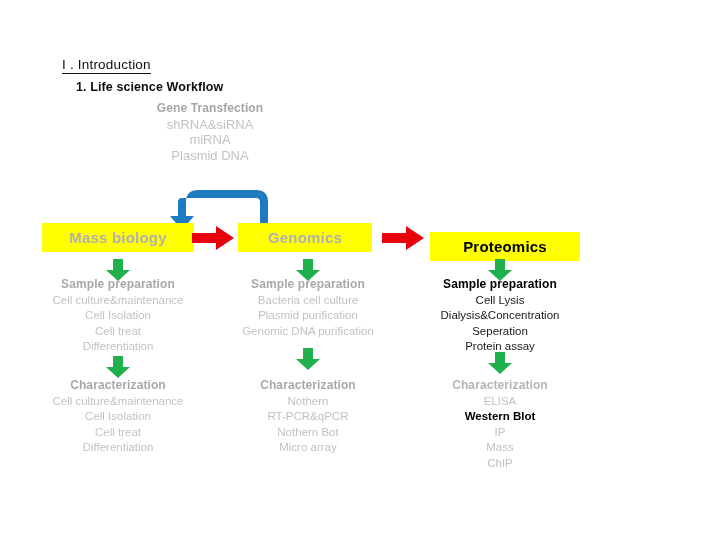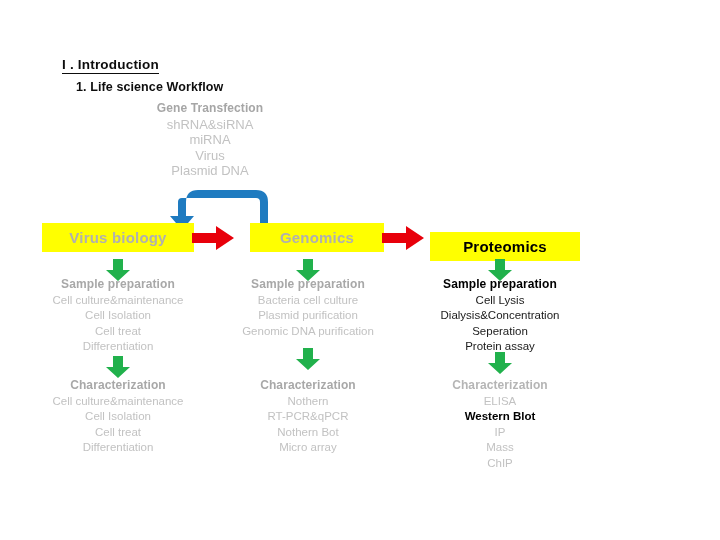--- a/index.html
+++ b/index.html
@@ -23,21 +23,21 @@
     height: 540px;
     background: #ffffff;
   }
 
   
   .hd1 {
     position: absolute;
     left: 62px;
     top: 58px;
     font-size: 13.5px;
-    font-weight: bold;
+    font-weight: normal;
     color: #0d0d0d;
     letter-spacing: 0.2px;
     border-bottom: 1.5px solid #0d0d0d;
     padding-bottom: 1px;
     line-height: 14px;
     white-space: nowrap;
   }
   .hd2 {
     position: absolute;
     left: 76px;
@@ -89,21 +89,21 @@
     align-items: center;
     justify-content: center;
     font-size: 15px;
     font-weight: bold;
     letter-spacing: 0.2px;
   }
   .stage-box.faded { color: #b0b0b0; }
   .stage-box.strong { color: #000000; }
 
   #box-cell  { left: 42px;  top: 223px; width: 152px; }
-  #box-gen   { left: 250px; top: 223px; width: 134px; }
+  #box-gen   { left: 238px; top: 223px; width: 134px; }
   #box-prot  { left: 430px; top: 232px; width: 150px; }
 
   
   .red-arrow {
     position: absolute;
     top: 225px;
     width: 42px;
     height: 26px;
   }
   #red-1 { left: 192px; }
@@ -154,30 +154,29 @@
 
 <div id="slide">
 
   <div class="hd1">I . Introduction</div>
   <div class="hd2">1. Life science Workflow</div>
 
   <div id="transfection">
     <div class="tf-title">Gene Transfection</div>
     <div class="tf-item">shRNA&amp;siRNA</div>
     <div class="tf-item">miRNA</div>
-    <div class="tf-item">Virus</div>
     <div class="tf-item">Plasmid DNA</div>
   </div>
 
   <svg id="blue-loop" viewBox="0 0 104 46" xmlns="http://www.w3.org/2000/svg">
     <path d="M96 44 L96 16 Q96 4 84 4 L26 4 Q14 4 14 16 L14 30 L22 30 L10 44 L-2 30 L6 30 L6 16 Q6 12 10 12 L84 12 Q88 12 88 16 L88 44 Z" transform="translate(4,0)" fill="#1f7bc0"></path>
   </svg>
 
   <div id="box-cell" class="stage-box faded">
-    <span>Virus biology</span>
+    <span>Mass biology</span>
   </div>
   <div id="box-gen" class="stage-box faded">
     <span>Genomics</span>
   </div>
   <div id="box-prot" class="stage-box strong">
     <span>Proteomics</span>
   </div>
 
   <svg id="red-1" class="red-arrow" viewBox="0 0 42 26" xmlns="http://www.w3.org/2000/svg">
     <path d="M0 8 L24 8 L24 1 L42 13 L24 25 L24 18 L0 18 Z" fill="#e8000a"></path>

